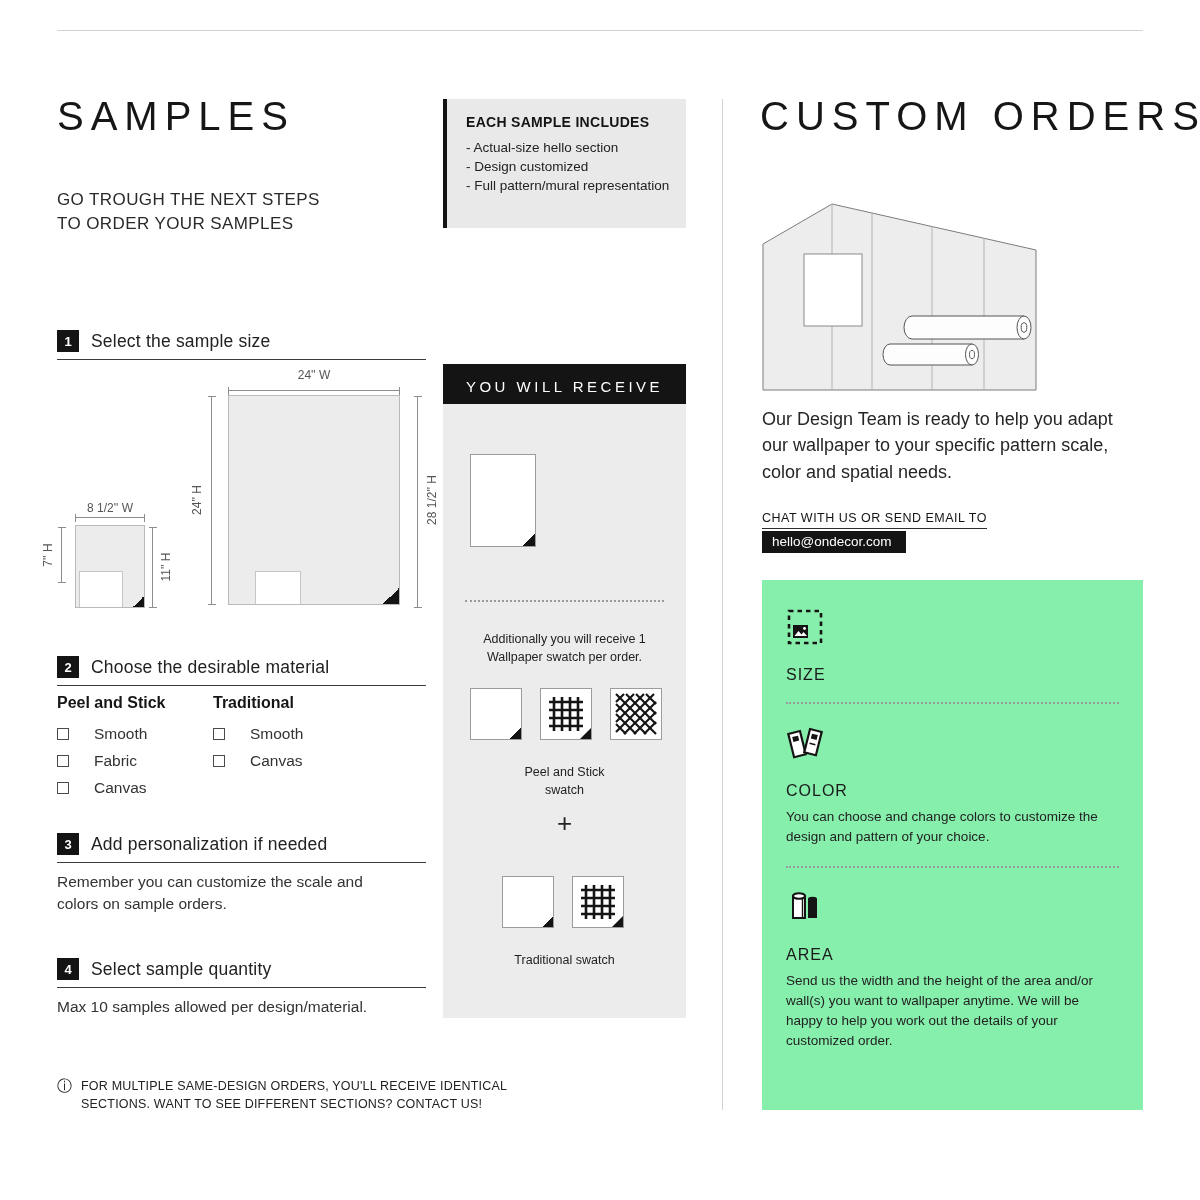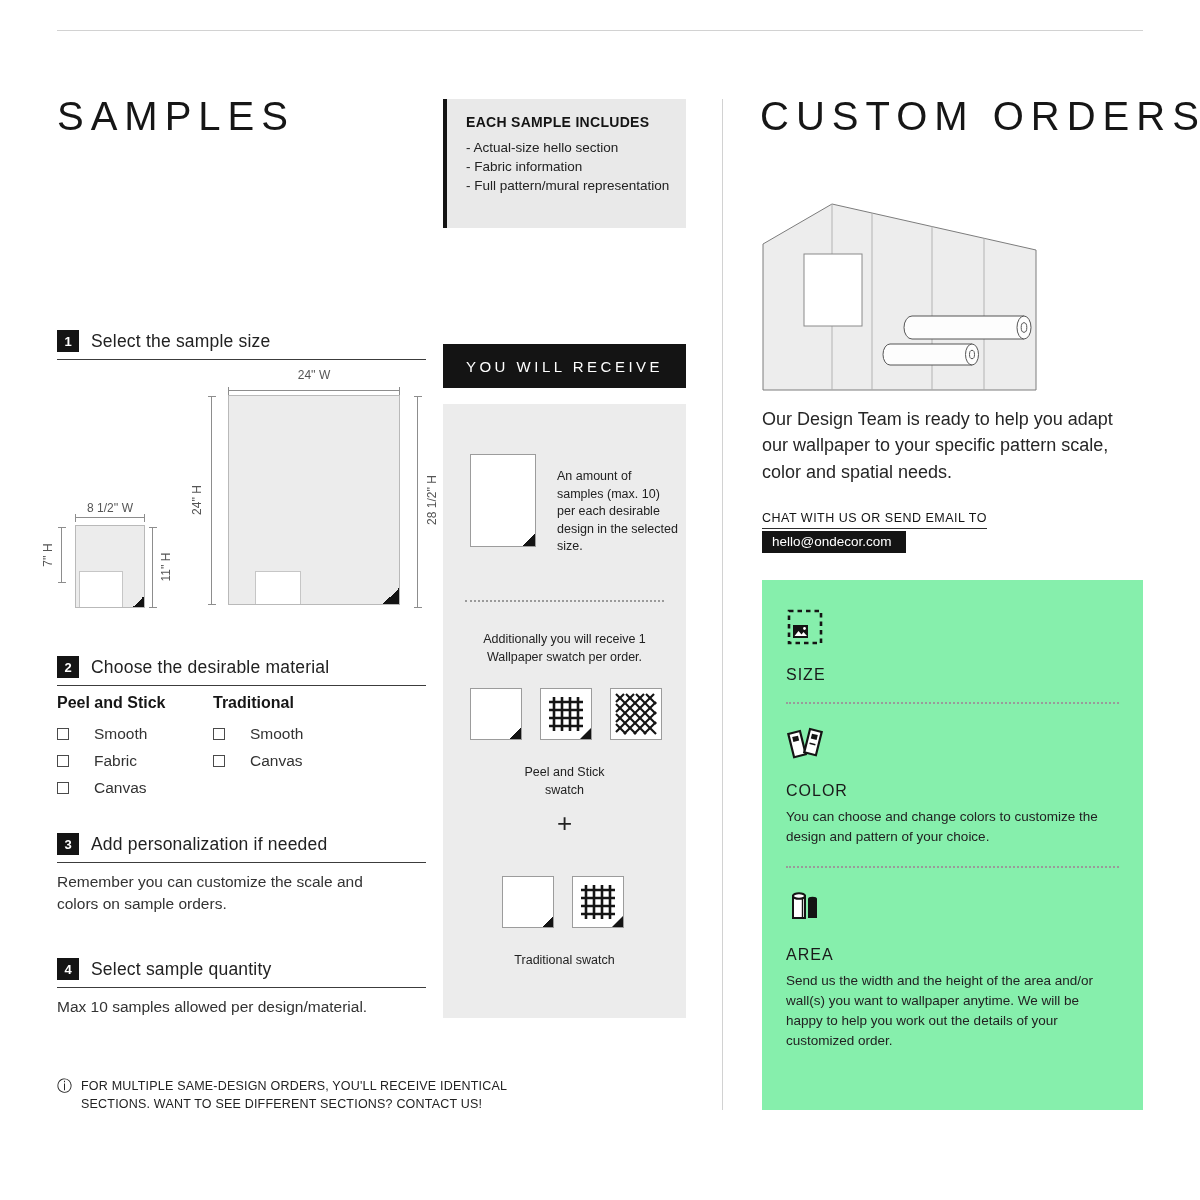--- a/index.html
+++ b/index.html
@@ -41,21 +41,21 @@
   .note { position:absolute; left:57px; font-size:15.5px; line-height:1.4; color:#333; }
 
   .footnote { position:absolute; left:57px; top:1077px; width:500px; display:flex; gap:9px; align-items:flex-start; }
   .info-icon { font-size:15px; line-height:1.2; color:#222; }
   .footnote-text { font-size:12.5px; line-height:1.45; letter-spacing:0.2px; color:#222; width:450px; }
 
   .includes { position:absolute; left:443px; top:99px; width:243px; min-height:129px; background:#e9e9e9; border-left:4px solid #141414; padding:15px 14px 15px 19px; }
   .includes h3 { font-size:14px; font-weight:bold; letter-spacing:0.3px; color:#141414; margin-bottom:9px; }
   .inc-item { font-size:13.5px; line-height:1.4; color:#222; padding-left:10px; text-indent:-10px; }
 
-  .banner { position:absolute; left:443px; top:344px; width:243px; height:44px; background:#141414; color:#fff; display:flex; align-items:center; justify-content:center; font-size:15px; letter-spacing:3.5px; }
+  .banner { position:absolute; left:443px; top:364px; width:243px; height:44px; background:#141414; color:#fff; display:flex; align-items:center; justify-content:center; font-size:15px; letter-spacing:3.5px; }
 
   .receive-panel { position:absolute; left:443px; top:404px; width:243px; height:614px; background:#ececec; }
   .sq-white { position:absolute; background:#fff; border:1px solid #9c9c9c; }
   .r-text { position:absolute; left:114px; top:64px; width:122px; font-size:12.5px; line-height:1.4; color:#222; }
   .dots { position:absolute; left:22px; right:22px; border-top:2px dotted #9a9a9a; }
   .r-add { position:absolute; left:12px; right:12px; top:226px; text-align:center; font-size:12.5px; line-height:1.45; color:#222; }
   .swatch { position:absolute; width:52px; height:52px; }
   .r-label { position:absolute; left:50%; transform:translateX(-50%); width:112px; text-align:center; font-size:12.5px; line-height:1.4; color:#222; }
   .r-plus { position:absolute; left:0; right:0; top:404px; text-align:center; font-size:26px; font-weight:300; color:#222; }
 
@@ -74,20 +74,22 @@
 </head>
 <body>
 
 <div id="page">
 
   <div class="hrule" style="top:30px"></div>
   <div class="hrule" style="top:1140px"></div>
   <div class="vdivider"></div>
 
   <h1 class="big-title" style="left:57px; top:94px">SAMPLES</h1>
+  <p class="intro">GO TROUGH THE NEXT STEPS
+TO ORDER YOUR SAMPLES</p>
 
   <div class="step" style="top:330px">
     <span class="stepnum">1</span>
     <span class="steplabel">Select the sample size</span>
   </div>
 
   <div class="hlabel" style="left:314px; top:368px">24'' W</div>
   <div class="dimh" style="left:228px; top:390px; width:172px"></div>
   <div class="dimv" style="left:211px; top:396px; height:209px"></div>
   <div class="vlabel" style="left:197px; top:500px">
@@ -164,32 +166,31 @@
   <p class="note" style="top:996px; width:390px">Max 10 samples allowed per design/material.</p>
 
   <div class="footnote">
     <span class="info-icon">ⓘ</span>
     <span class="footnote-text">FOR MULTIPLE SAME-DESIGN ORDERS, YOU'LL RECEIVE IDENTICAL SECTIONS. WANT TO SEE DIFFERENT SECTIONS? CONTACT US!</span>
   </div>
 
   <div class="includes">
     <h3>EACH SAMPLE INCLUDES</h3>
     <div class="inc-item">- Actual-size hello section</div>
-    <div class="inc-item">- Fabric information</div>
+    <div class="inc-item">- Design customized</div>
     <div class="inc-item">- Full pattern/mural representation</div>
   </div>
 
   <div class="banner">YOU WILL RECEIVE</div>
 
   <div class="receive-panel">
 
     <div class="sq-white" style="left:27px; top:50px; width:66px; height:93px">
       <div class="fold" style="width:13px; height:13px"></div>
     </div>
-    <div class="r-text">An amount of samples (max. 10) per each desirable design in the selected size.</div>
 
     <div class="dots" style="top:196px"></div>
 
     <div class="r-add">Additionally you will receive 1 Wallpaper swatch per order.</div>
 
     <div class="sq-white" style="left:27px; top:284px; width:52px; height:52px">
       <div class="fold" style="width:11px; height:11px"></div>
     </div>
     <svg class="swatch" style="left:97px; top:284px" width="52" height="52" viewBox="0 0 52 52">
       <rect x="0.5" y="0.5" width="51" height="51" fill="#fff" stroke="#9c9c9c"></rect>

